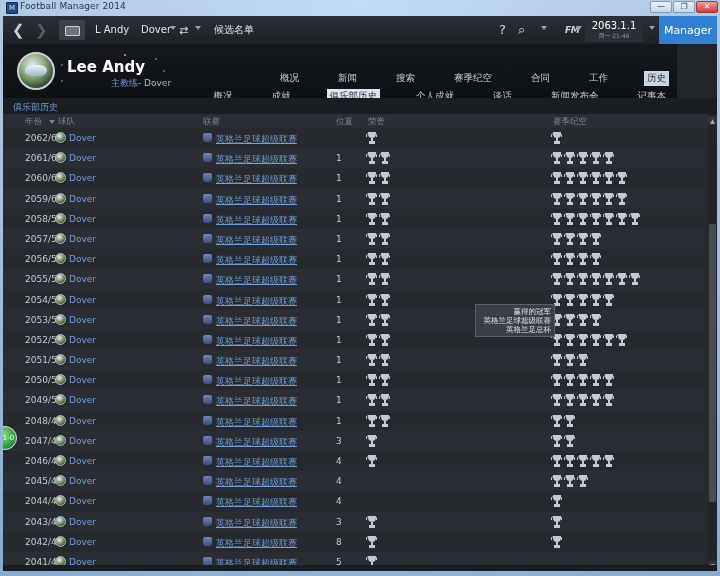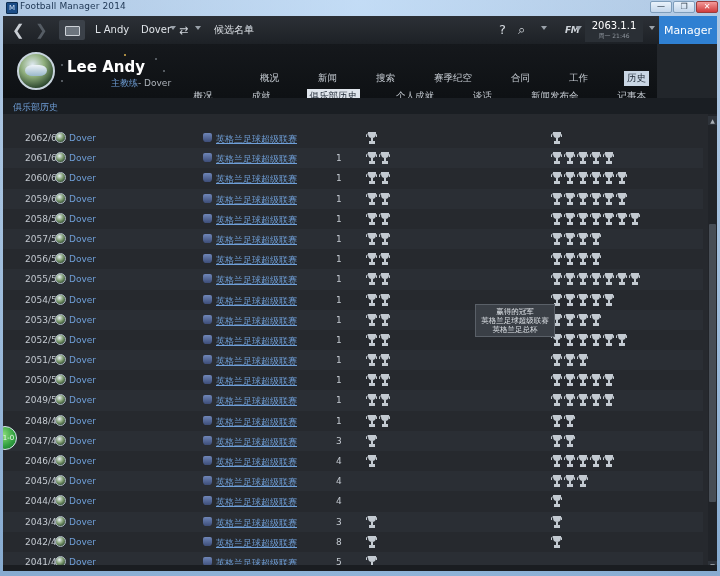--- a/index.html
+++ b/index.html
@@ -65,22 +65,22 @@
   #date-box{position:absolute;left:582px;top:2px;width:58px;height:24px;
             background:#2a2f35;text-align:center;}
   #date-main{font-size:10px;color:#fff;line-height:13px;padding-top:1px;}
   #date-sub{font-size:6px;color:#8d949c;line-height:7px;}
   #caret6{left:646px;}
   #continue{position:absolute;right:0;top:0;width:58px;height:28px;
             background:#2f80d2;color:#fff;font-size:11px;
             display:flex;align-items:center;justify-content:center;cursor:pointer;}
 
   
-  #header{position:absolute;left:0;top:28px;width:620px;height:54px;
-          background:linear-gradient(180deg,#15181c,#0e1114);padding-left:34px;}
+  #header{position:absolute;left:0;top:28px;width:674px;height:54px;
+          background:linear-gradient(180deg,#15181c,#0e1114);}
   #club-badge{position:absolute;left:14px;top:8px;width:38px;height:38px;border-radius:50%;
               background:radial-gradient(circle at 40% 32%,#dfe9f2 0%,#8fae7c 38%,#2f4a30 75%,#14231a 100%);
               border:2px solid #c8d4dd;box-sizing:border-box;}
   #badge-inner{position:absolute;left:6px;top:11px;width:22px;height:11px;border-radius:50%/70%;
                background:linear-gradient(180deg,#eef4f8,#9ab8cb);}
   #person-name{position:absolute;left:64px;top:14px;font-size:15px;font-weight:bold;color:#ffffff;}
   #person-sub{position:absolute;left:64px;top:33px;font-size:9px;color:#aeb4bb;}
   #person-sub .role{color:#6f9fd8;margin-left:44px;}
   .dot{position:absolute;width:2px;height:2px;background:#6b7278;border-radius:50%;}
   #d1{left:58px;top:20px;} #d2{left:58px;top:36px;} #d3{left:152px;top:14px;}
@@ -130,21 +130,21 @@
   .tr:after{content:"";position:absolute;left:4.5px;top:7px;width:2px;height:3px;
             background:#c3cad1;box-shadow:-2px 3px 0 0 #c3cad1,0 3px 0 0 #c3cad1,2px 3px 0 0 #c3cad1;}
   .tr i{position:absolute;left:-.5px;top:1.5px;width:11px;height:4px;
         border:1px solid #c3cad1;border-bottom:none;border-radius:50% 50% 0 0;
         box-sizing:border-box;background:transparent;}
 
   
   #tooltip{position:absolute;left:472px;top:288px;width:80px;
            background:#3a3f46;border:1px solid #5a6068;padding:2px 3px;
            box-sizing:border-box;z-index:20;}
-  #tooltip div{font-size:7.5px;color:#dfe3e8;text-align:center;line-height:9px;white-space:nowrap;}
+  #tooltip div{font-size:7.5px;color:#dfe3e8;text-align:right;line-height:9px;white-space:nowrap;}
 
   
   #green-badge{position:absolute;left:-10px;top:410px;width:24px;height:24px;border-radius:50%;
                background:radial-gradient(circle at 40% 35%,#8fe07a,#2f9e3f 60%,#1a6b28 100%);
                border:1px solid #d9e6ee;box-sizing:border-box;z-index:15;}
   #green-badge span{display:block;font-size:7px;color:#eafaea;text-align:center;line-height:22px;padding-left:7px;}
 
   
   #scroll-track{position:absolute;right:0;top:98px;width:9px;height:457px;background:#212429;}
   #scroll-thumb{position:absolute;right:1px;top:110px;width:7px;height:278px;background:#474d55;border-radius:1px;}
@@ -233,20 +233,29 @@
           <div class="nav-item">新闻发布会</div>
           <div class="nav-item">记事本</div>
         </div>
     </div>
 
     <div id="subbar">
       <div id="subtab">俱乐部历史</div>
     </div>
 
     <div id="table-wrap">
+      <div id="thead">
+        <div class="th" id="th-year">年份</div>
+        <div id="th-caret"></div>
+        <div class="th" id="th-team">球队</div>
+        <div class="th" id="th-league">联赛</div>
+        <div class="th" id="th-pos">位置</div>
+        <div class="th" id="th-hon">荣誉</div>
+        <div class="th" id="th-season">赛季纪空</div>
+      </div>
       <div id="rows">
           <div class="row">
             <span class="c-year">2062/63</span>
             <span class="c-badge dover"></span>
             <span class="c-team">Dover</span>
             <span class="c-licon" style="background:linear-gradient(180deg,#6f86b8,#3d4d78);border-radius:2px 2px 40% 40%;"></span>
             <span class="c-league">英格兰足球超级联赛</span>
             <span class="c-pos"></span>
             <span class="c-hon"><span class="tr"><i></i></span></span>
             <span class="c-seas"><span class="tr"><i></i></span></span>

